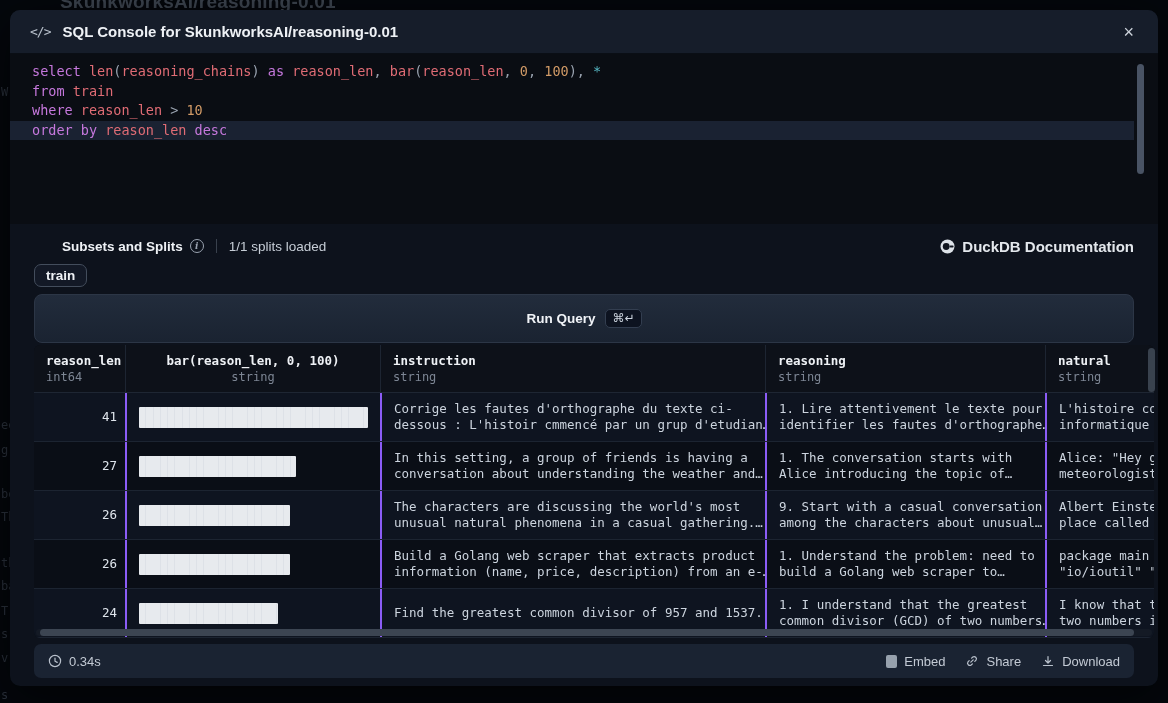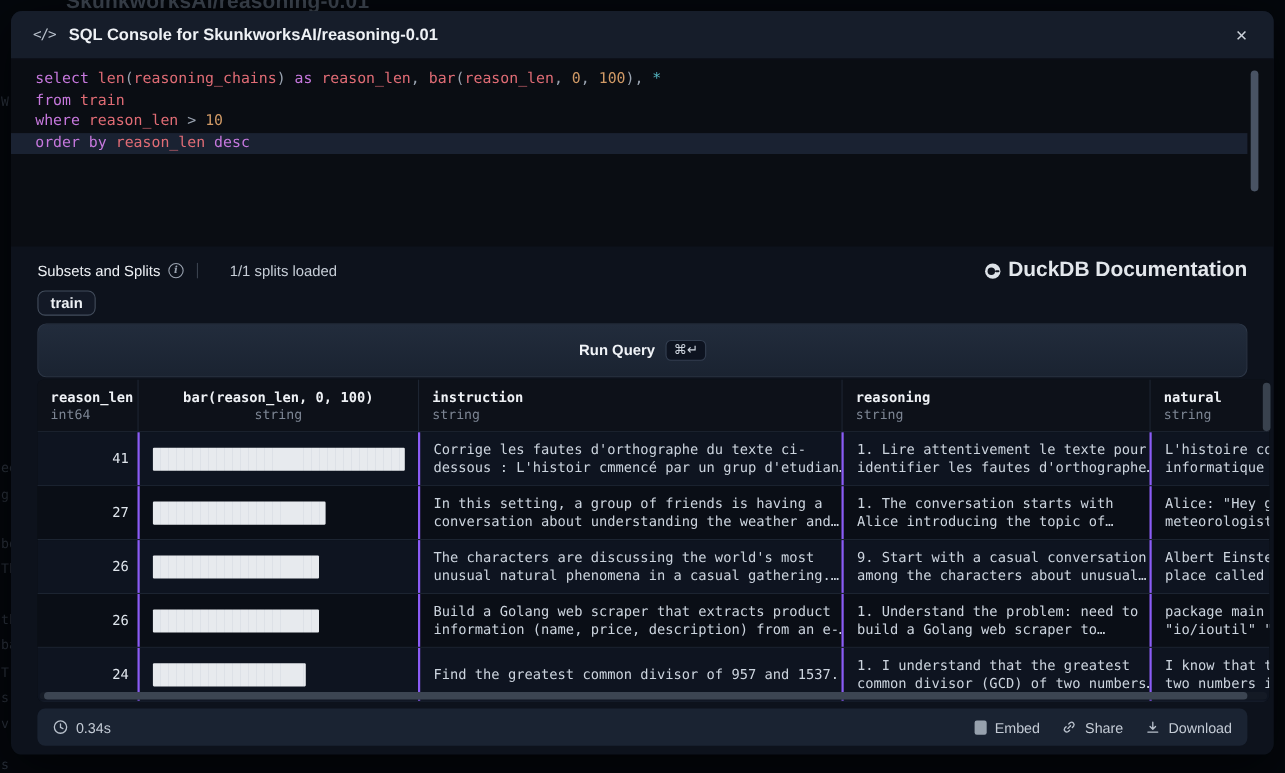--- a/index.html
+++ b/index.html
@@ -71,32 +71,32 @@
   .tk-pl { color:#abb2bf; }
   .editor-vscroll {
     position:absolute; right:14px; top:10px; width:7px; height:110px;
     background:#495364; border-radius:4px;
   }
   
   .splits-row {
     position:absolute; left:24px; right:24px; top:226px; height:20px;
     display:flex; align-items:center; font-size:13.5px;
   }
-  .splits-title { font-weight:400; color:#eef1f5; }
+  .splits-title { font-weight:700; color:#eef1f5;margin-left:28px; }
   .info-icon {
     display:inline-flex; align-items:center; justify-content:center;
     width:14px; height:14px; border:1px solid #9aa3b0; border-radius:50%;
     font-size:9px; color:#9aa3b0; margin-left:7px; font-family:"DejaVu Serif", serif;
     font-style:italic; font-weight:700;
   }
   .splits-divider { width:1px; height:14px; background:#39414d; margin:0 12px; }
-  .splits-status { color:#c6cdd6;margin-left:17px; }
+  .splits-status { color:#c6cdd6; }
   .doc-link {
     margin-left:auto; display:flex; align-items:center; gap:7px;
-    color:#e3e7ec; font-size:19px; font-weight:600; cursor:pointer;
+    color:#e3e7ec; font-size:15px; font-weight:600; cursor:pointer;
   }
   .chips-row { position:absolute; left:24px; top:254px; display:flex; gap:8px; }
   .split-chip {
     border:1px solid #434d5c; border-radius:7px; background:#131926;
     padding:3px 11px; font-size:13.5px; font-weight:700; color:#eef1f5;
     cursor:pointer;
   }
   
   .run-bar {
     position:absolute; left:24px; right:24px; top:284px; height:49px;

